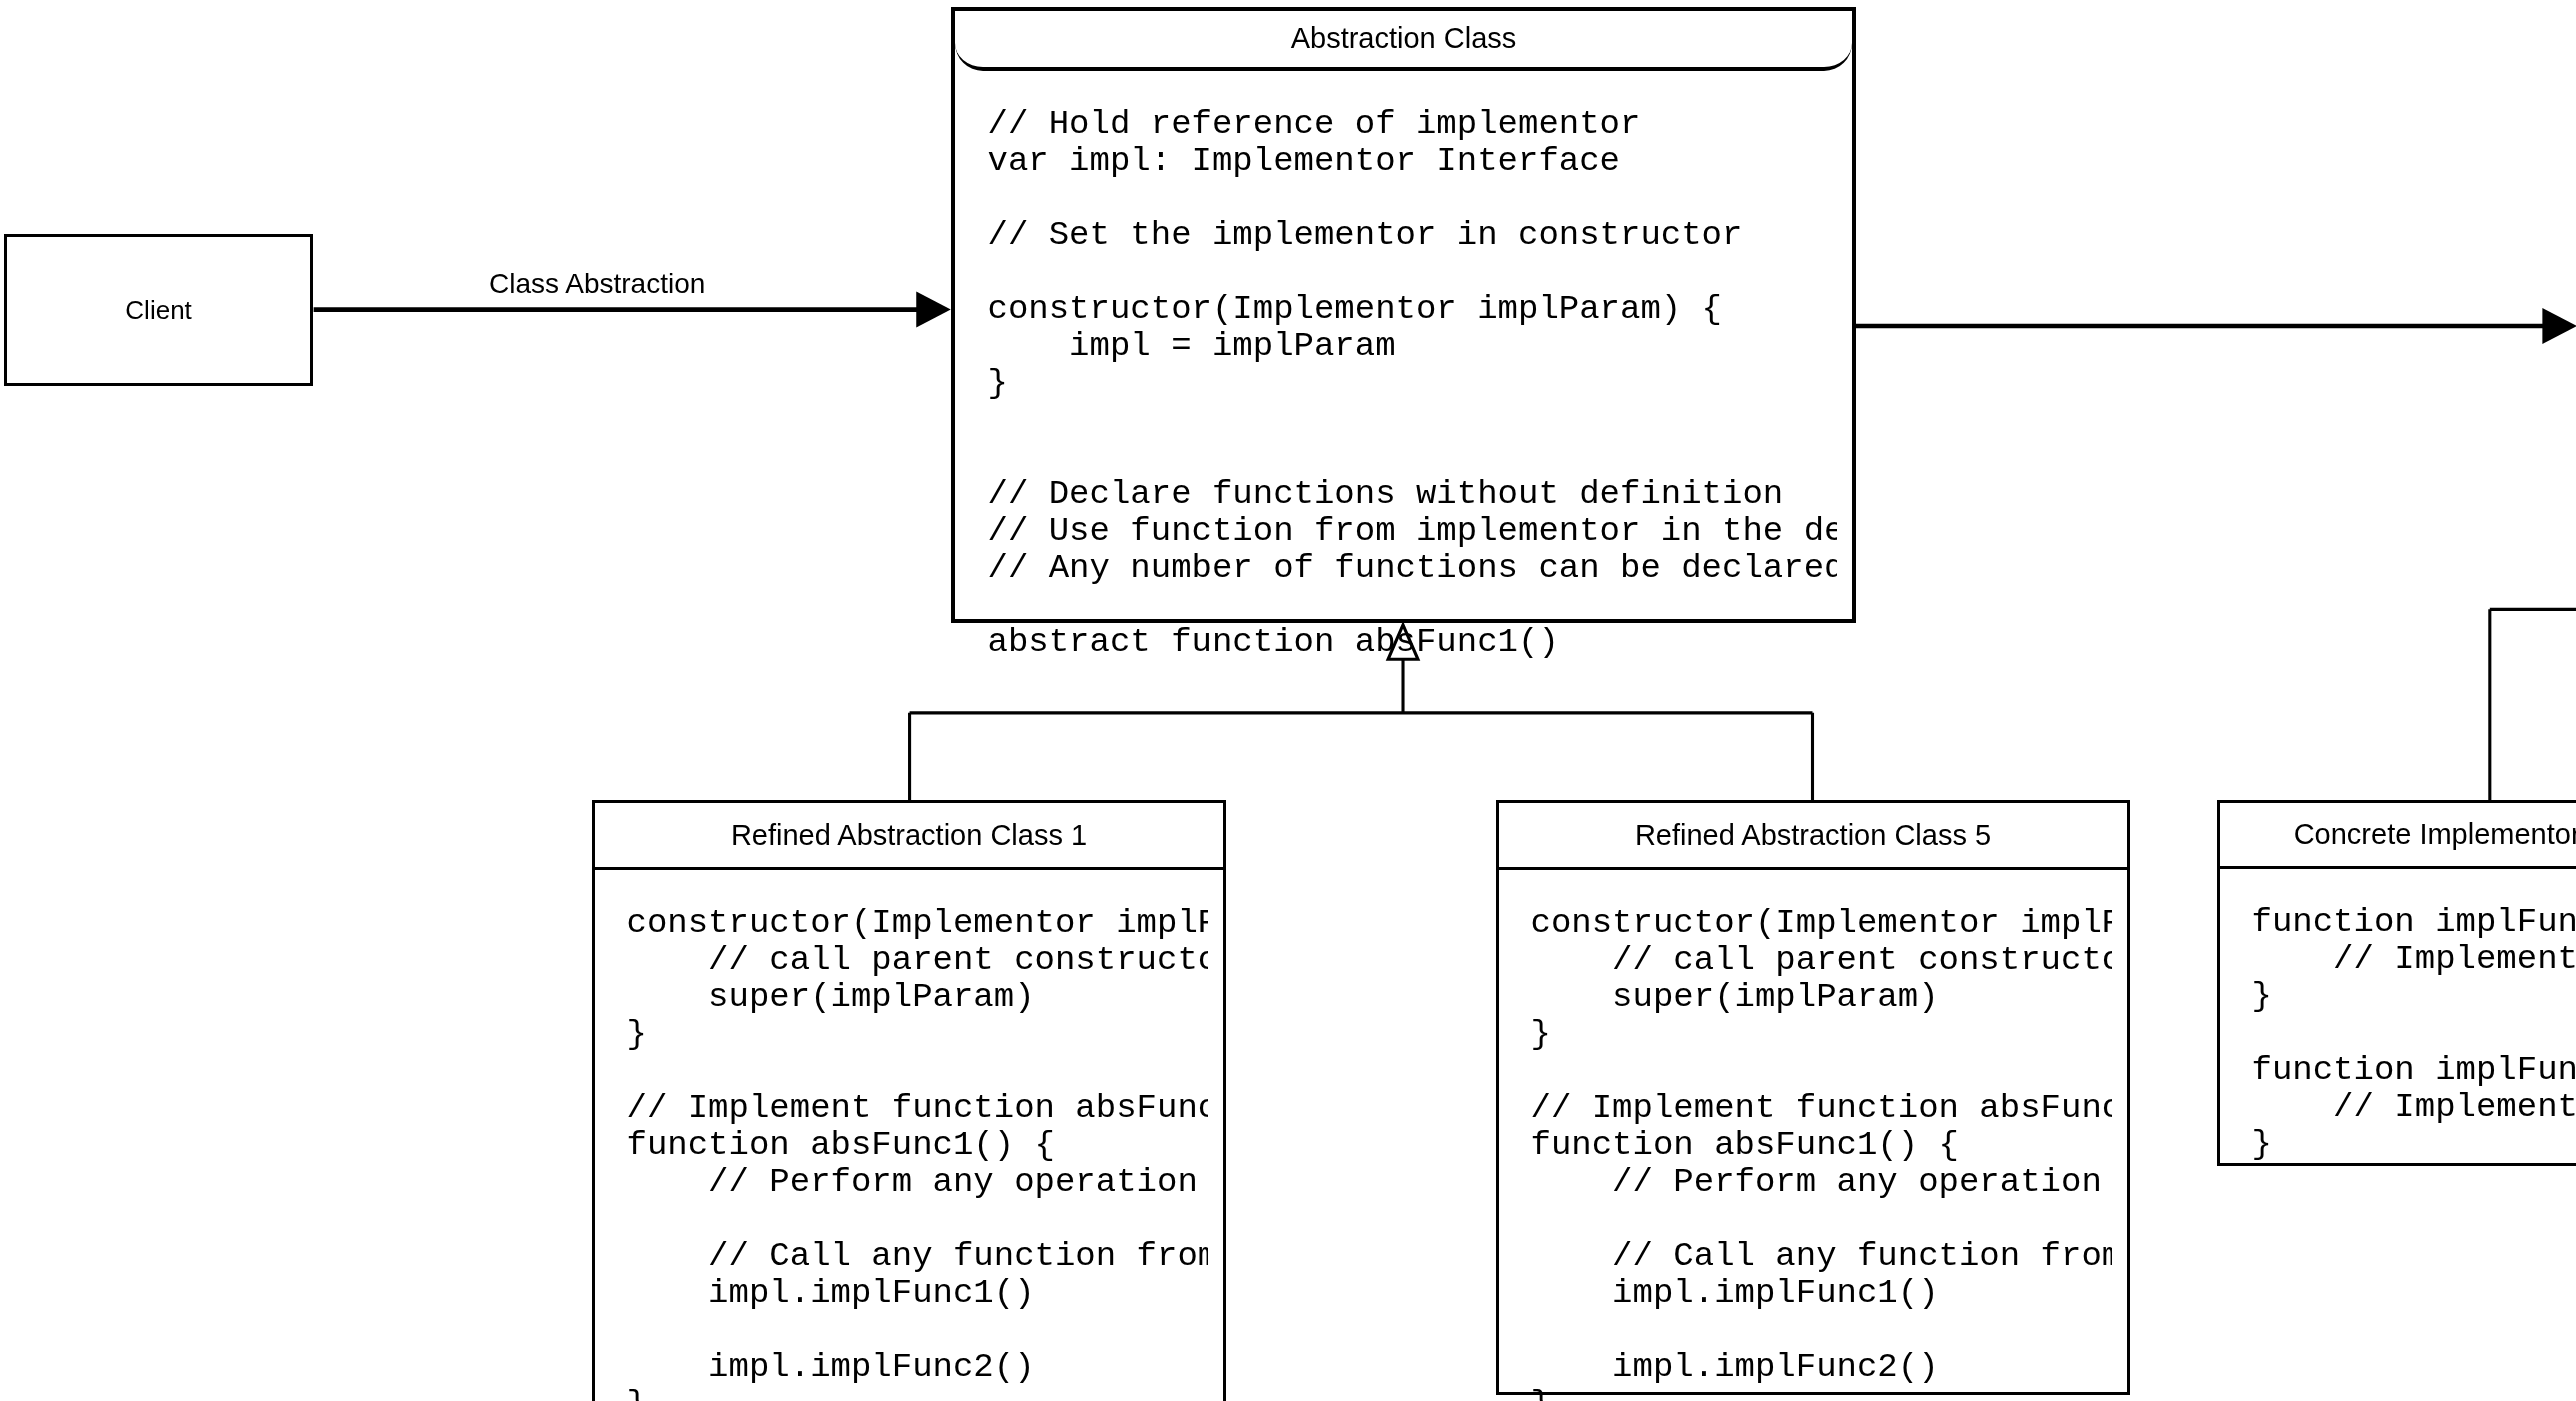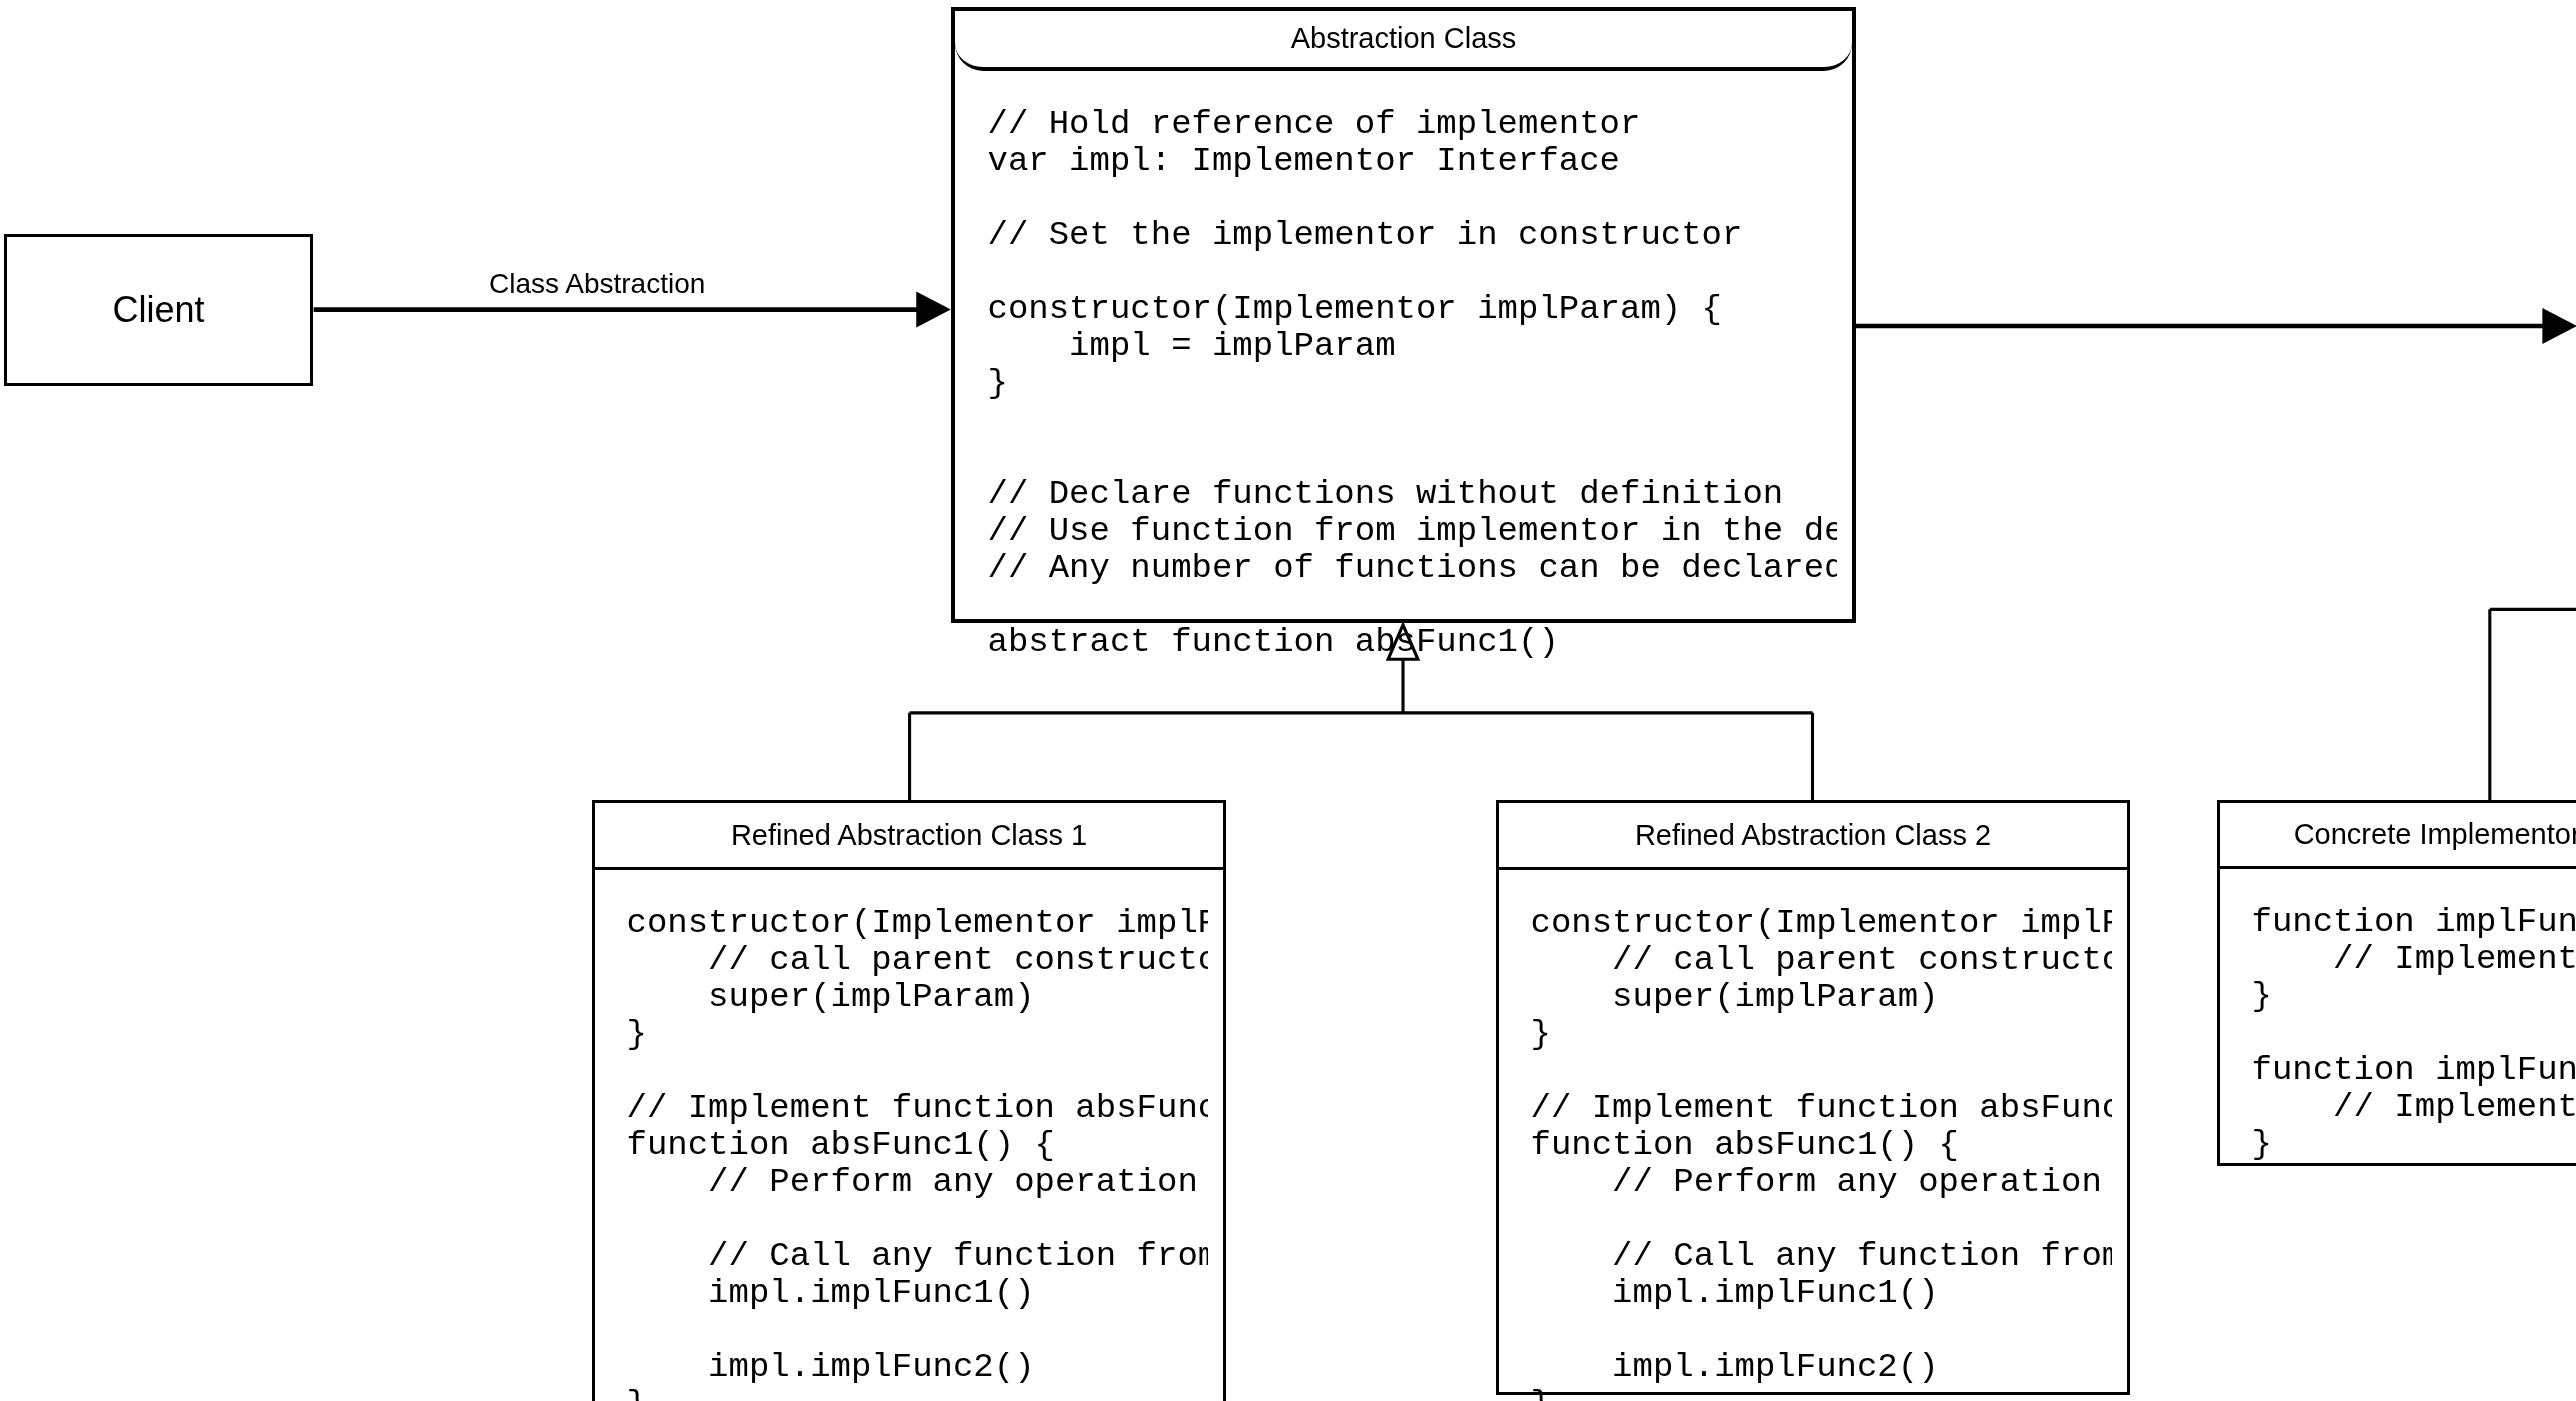--- a/index.html
+++ b/index.html
@@ -44,21 +44,21 @@
     font-size: 34px;
     line-height: 37px;
     white-space: pre;
     overflow: hidden;
   }
   
   .client-box {
     left: 4.1px; top: 234px; width: 309px; height: 152px;
     border-width: 3.6px;
     display: flex; align-items: center; justify-content: center;
-    font-size: 36px;
+    font-size: 26px;
   }
   
   .abstraction-box { left: 951px; top: 6.7px; width: 905px; height: 616px; border-width: 4.1px; }
   .abstraction-box .uml-title { height: 56px; border-bottom-width: 4.6px; border-radius: 28px; }
   .abstraction-box .uml-body { padding: 20.6px 0 0 17.5px; }
   
   .refined1-box { left: 592px; top: 800px; width: 634px; height: 605px; }
   .refined2-box { left: 1496px; top: 800px; width: 634px; height: 595px; }
   .refined1-box .uml-title, .refined2-box .uml-title { height: 64px; }
   .refined1-box .uml-body, .refined2-box .uml-body { padding: 19.6px 0 0 16.5px; }
@@ -141,21 +141,21 @@
     // Perform any operation as required
 
     // Call any function from the implementor
     impl.implFunc1()
 
     impl.implFunc2()
 }</pre>
   </div>
 
   <div class="uml-box refined2-box">
-    <div class="uml-title">Refined Abstraction Class 2</div>
+    <div class="uml-title">Refined Abstraction Class 5</div>
     <pre class="uml-body">constructor(Implementor implParam) {
     // call parent constructor
     super(implParam)
 }
 
 // Implement function absFunc1 here
 function absFunc1() {
     // Perform any operation as required
 
     // Call any function from the implementor

